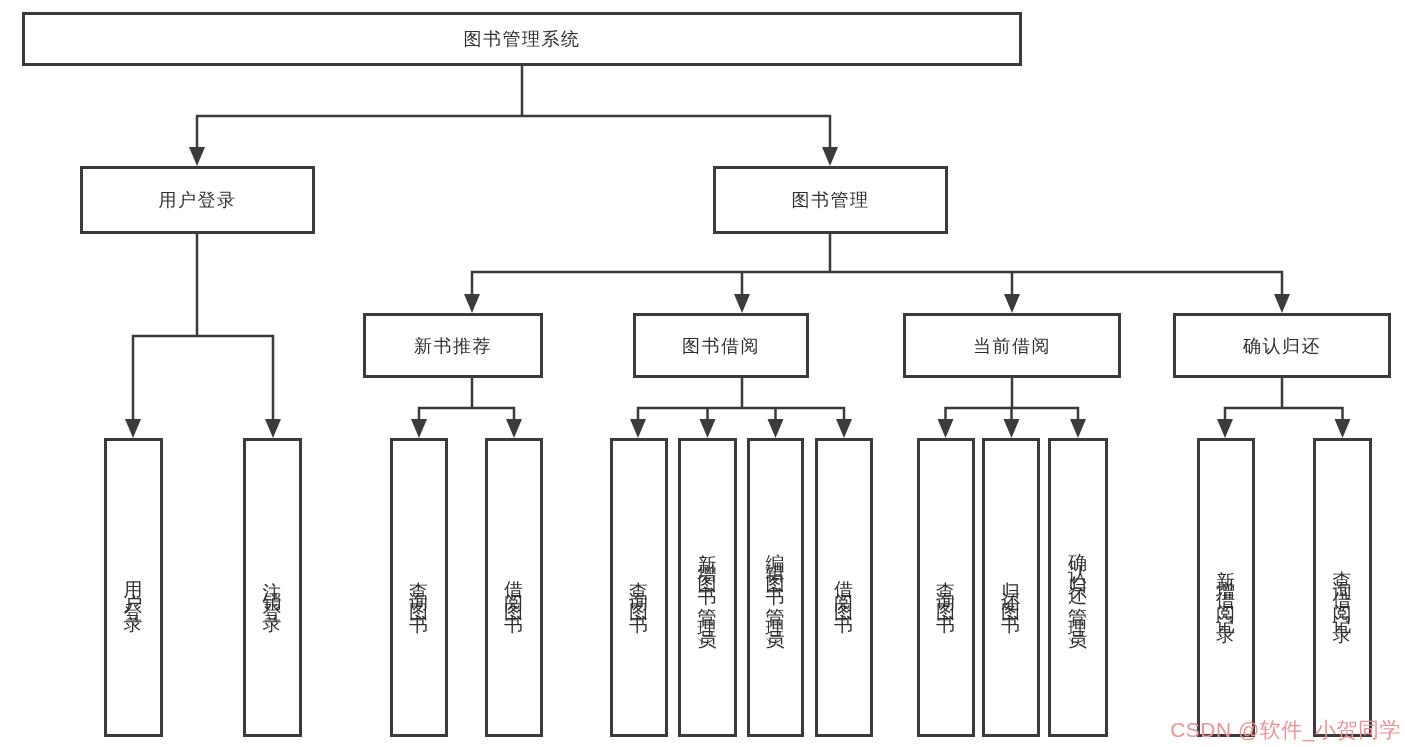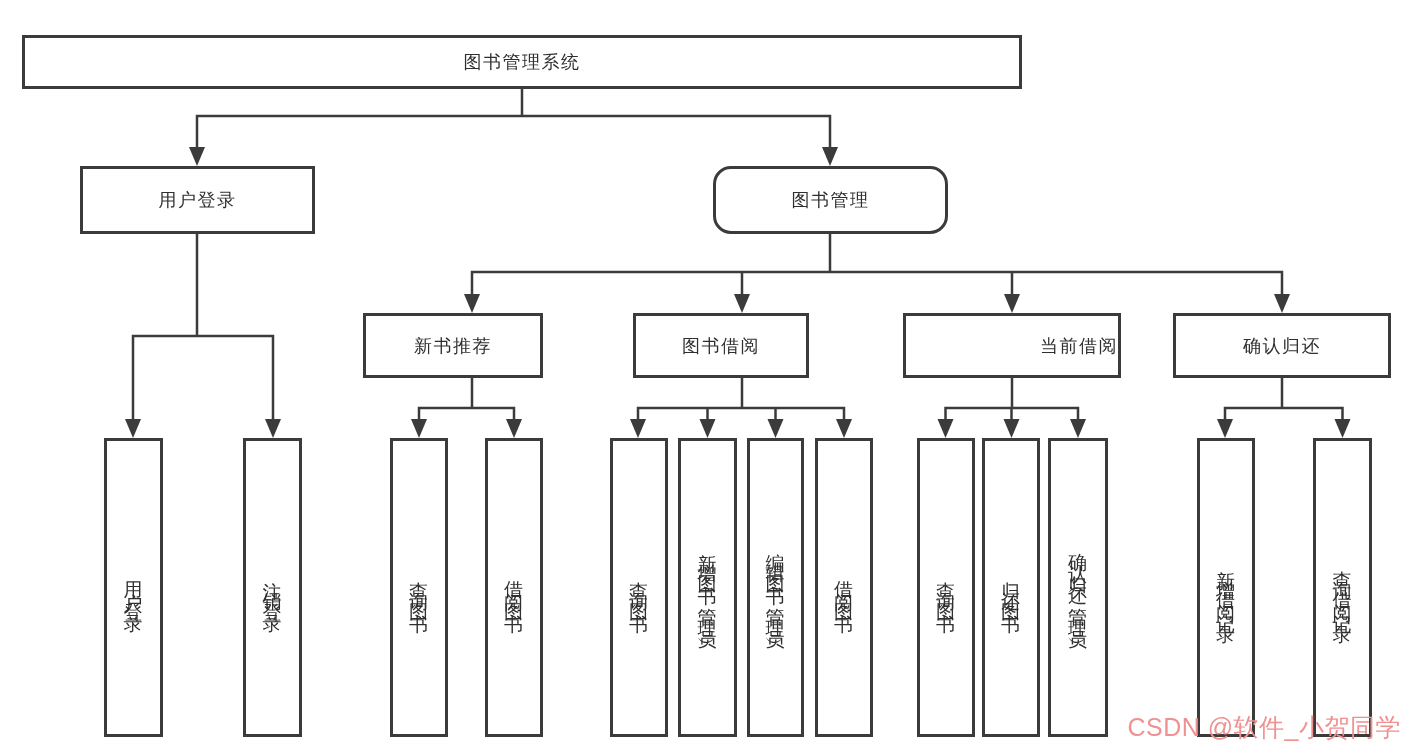--- a/index.html
+++ b/index.html
@@ -21,24 +21,24 @@
     display:flex; align-items:center; justify-content:center;
     color:var(--text); font-size:18px; letter-spacing:1.5px;
     white-space:nowrap;
   }
   .box .lbl{display:block;}
   .vbox{
     writing-mode:vertical-lr; text-orientation:mixed;
     font-size:19px; letter-spacing:11px; line-height:1;
     white-space:normal;
   }
-  .root-box{font-size:18px;margin-top:23px;}
+  .root-box{font-size:18px;}
   .watermark{
     position:absolute; right:4px; bottom:3px; z-index:5;
-    color:var(--watermark); font-size:25px; letter-spacing:0.5px;margin-top:32px;
+    color:var(--watermark); font-size:21px; letter-spacing:0.5px;margin-top:32px;
   }
 </style>
 </head>
 <body>
 
 <div class="canvas">
 
   <svg id="connectors" viewBox="0 0 1405 747" xmlns="http://www.w3.org/2000/svg" aria-hidden="true">
 
     <path class="link" d="M522 66 V116 M197 116 H830 M197 116 V150 M830 116 V150"></path>
@@ -78,31 +78,31 @@
     <polygon class="arrowhead" points="1334.5,419 1350.5,419 1342.5,438"></polygon>
   </svg>
 
   <div class="box root-box" style="left:22px;top:12px;width:1000px;height:54px;">
     <span class="lbl">图书管理系统</span>
   </div>
 
   <div class="box" style="left:80px;top:166px;width:235px;height:68px;">
     <span class="lbl">用户登录</span>
   </div>
-  <div class="box" style="left:713px;top:166px;width:235px;height:68px;border-radius:18px;">
+  <div class="box" style="left:713px;top:166px;width:235px;height:68px;">
     <span class="lbl">图书管理</span>
   </div>
 
   <div class="box" style="left:363px;top:313px;width:180px;height:65px;">
     <span class="lbl">新书推荐</span>
   </div>
   <div class="box" style="left:633px;top:313px;width:176px;height:65px;">
     <span class="lbl">图书借阅</span>
   </div>
-  <div class="box" style="left:903px;top:313px;width:218px;height:65px;justify-content:flex-end;">
+  <div class="box" style="left:903px;top:313px;width:218px;height:65px;">
     <span class="lbl">当前借阅</span>
   </div>
   <div class="box" style="left:1173px;top:313px;width:218px;height:65px;">
     <span class="lbl">确认归还</span>
   </div>
 
   <div class="box vbox" style="left:104px;top:438px;width:59px;height:299px;">
     <span class="lbl">用户登录</span>
   </div>
   <div class="box vbox" style="left:243px;top:438px;width:59px;height:299px;">

